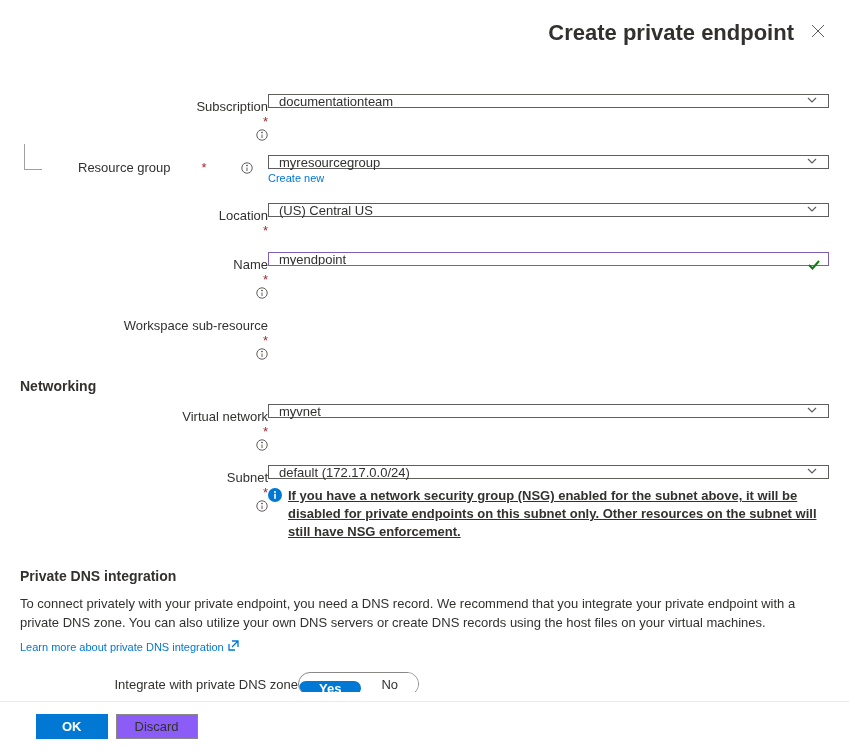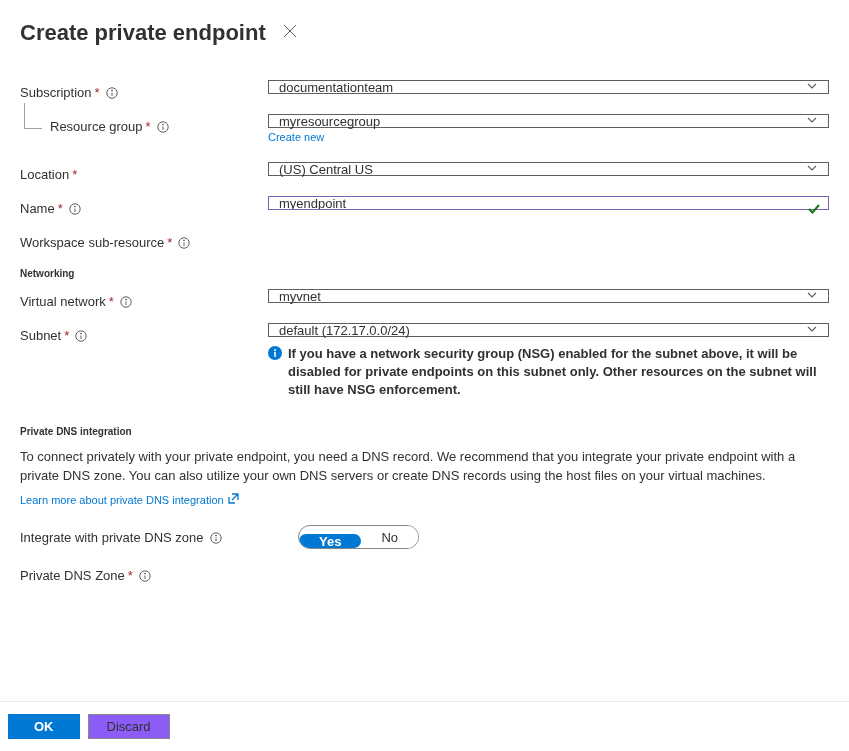--- a/index.html
+++ b/index.html
@@ -8,34 +8,34 @@
   font-size: 13px;
   color: #323130;
   background: #fff;
   width: 849px;
   height: 751px;
   position: relative;
 }
 .panel { padding: 20px 20px 0 20px; height: 692px; overflow: hidden; }
 .header {
   display: flex;
-  justify-content: flex-start;
+  justify-content: flex-end;
   align-items: flex-start;
-  margin-bottom: 34px;
+  margin-bottom: 48px;
   gap: 13px;
 }
 .title { font-size: 22px; font-weight: 600; color: #323130; }
 .close-btn { background: none; border: none; cursor: pointer; padding: 4px; }
 .close-x { width: 14px; height: 14px; stroke: #605e5c; stroke-width: 1; }
 .field-row {
   display: flex;
   align-items: flex-start;
   margin-bottom: 14px;
 }
-.field-label-col { width: 248px; display: flex; align-items: center; flex-shrink: 0; padding-top: 5px; }
+.field-label-col { width: 248px; display: flex; align-items: flex-end; flex-shrink: 0; padding-top: 5px; flex-direction: column; }
 .field-label { color: #323130; }
 .req { color: #a4262c; margin-left: 3px; }
 .info-icon {
   display: inline-flex;
   margin-left: 6px;
 }
 .info-circle { width: 12px; height: 12px; stroke: #605e5c; fill: none; stroke-width: 1; }
 .field-input-col { flex: 1; }
 .select-box, .text-input {
   width: 100%;
@@ -51,28 +51,29 @@
   justify-content: space-between;
   cursor: pointer;
 }
 .text-input { cursor: text; outline: none; }
 .text-input.valid { border-color: #7a5fb3; }
 .chevron { flex-shrink: 0; }
 .chevron svg { width: 12px; height: 12px; stroke: #605e5c; stroke-width: 1.2; fill: none; }
 .check-mark svg { width: 14px; height: 14px; stroke: #107c10; stroke-width: 2; fill: none; }
 .link { color: #0078d4; text-decoration: none; cursor: pointer; font-size: 11px; }
 .create-new { margin-top: 3px; display: inline-block; }
-.section-title { font-size: 10px; font-weight: 600; margin-top: 18px; margin-bottom: 10px; }
+.section-title { font-size: 14px; font-weight: 600; margin-top: 18px; margin-bottom: 10px; }
 .section-desc { font-size: 13px; color: #323130; margin-bottom: 16px; line-height: 1.5; }
 .indent-connector {
   width: 248px;
   display: flex;
   align-items: center;
   flex-shrink: 0;
   padding-top: 5px;
+  gap: 28px;
 }
 .connector-line {
   width: 18px;
   height: 26px;
   border-left: 1px solid #a19f9d;
   border-bottom: 1px solid #a19f9d;
   margin-right: 8px;
   margin-top: -22px;
   margin-left: 4px;
 }
@@ -81,21 +82,21 @@
   display: flex;
   align-items: flex-start;
   padding: 6px 0 0 0;
   margin-top: 2px;
 }
 .info-blue {
   width: 14px; height: 14px; flex-shrink: 0;
   margin-right: 6px; margin-top: 1px;
 }
 .info-blue svg { width: 14px; height: 14px; }
-.info-text { font-size: 13px; font-weight: 600; color: #323130; line-height: 1.4; }
+.info-text { font-size: 13px; font-weight: 600; color: #323130; line-height: 1.4; text-decoration: underline; }
 .ext-link-icon { display: inline-block; margin-left: 4px; }
 .ext-link-icon svg { width: 11px; height: 11px; stroke: #0078d4; fill: none; stroke-width: 1.3; }
 .toggle-group {
   display: inline-flex;
   border: 1px solid #8a8886;
   border-radius: 14px;
   overflow: hidden;
   height: 24px;
   align-items: stretch;
 }
@@ -112,21 +113,21 @@
   background: #0078d4;
   color: #fff;
   font-weight: 600;
   border-radius: 14px;
   margin-top: 8px;
 }
 .footer {
   position: absolute;
   bottom: 0; left: 0; right: 0;
   border-top: 1px solid #edebe9;
-  padding: 12px 8px;
+  padding: 12px 36px;
   display: flex;
   gap: 8px;
 }
 .btn-primary {
   background: #0078d4;
   color: #fff;
   border: none;
   padding: 5px 26px;
   font-size: 13px;
   font-weight: 600;

